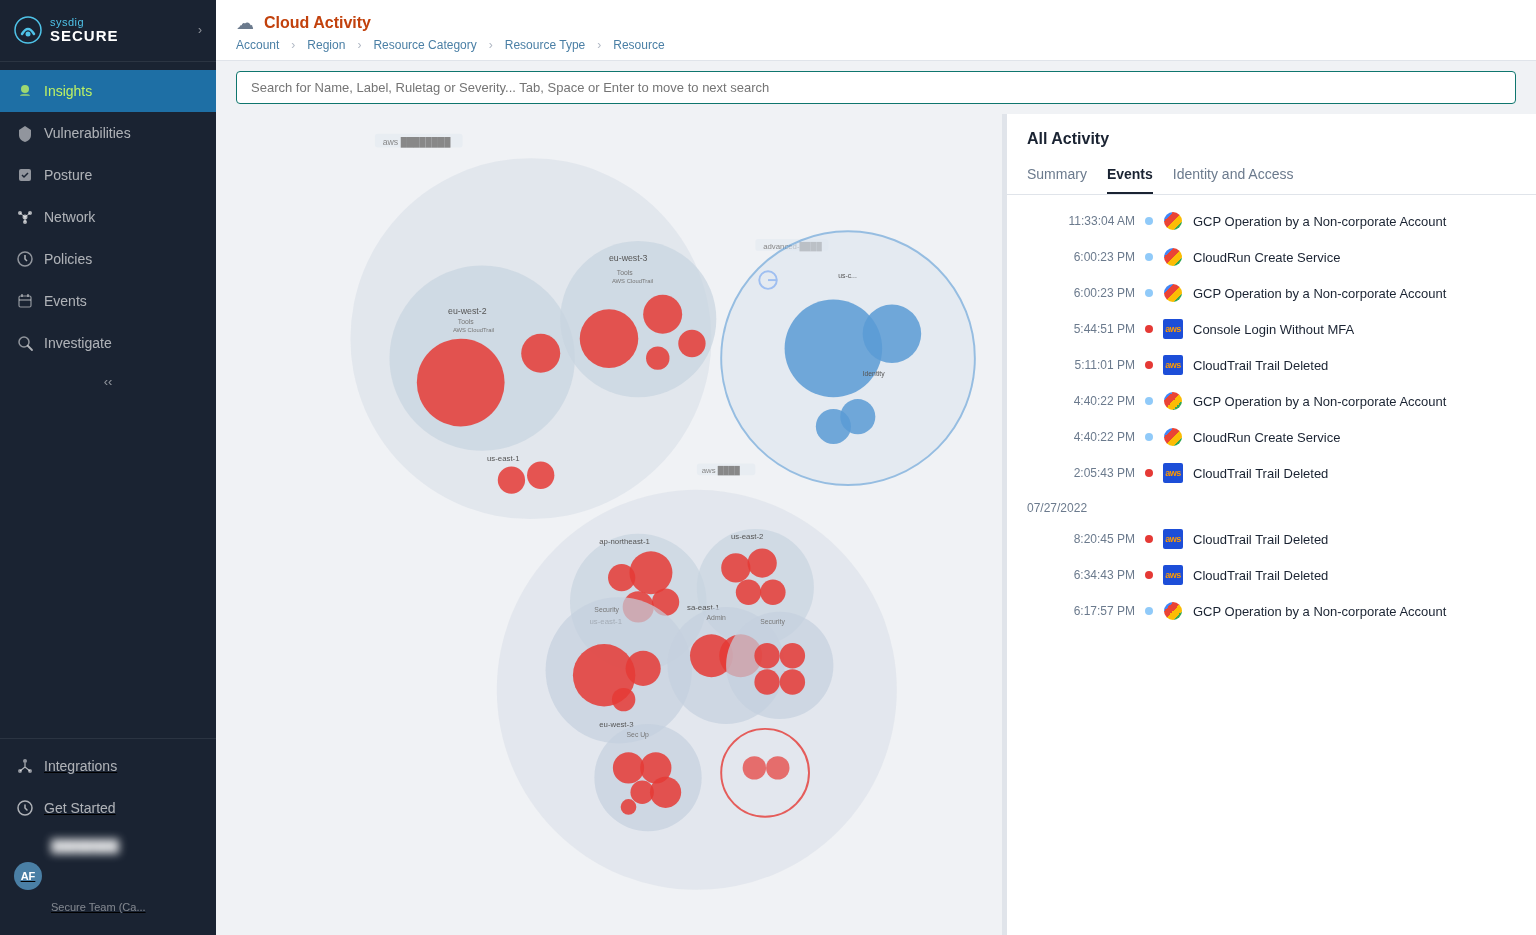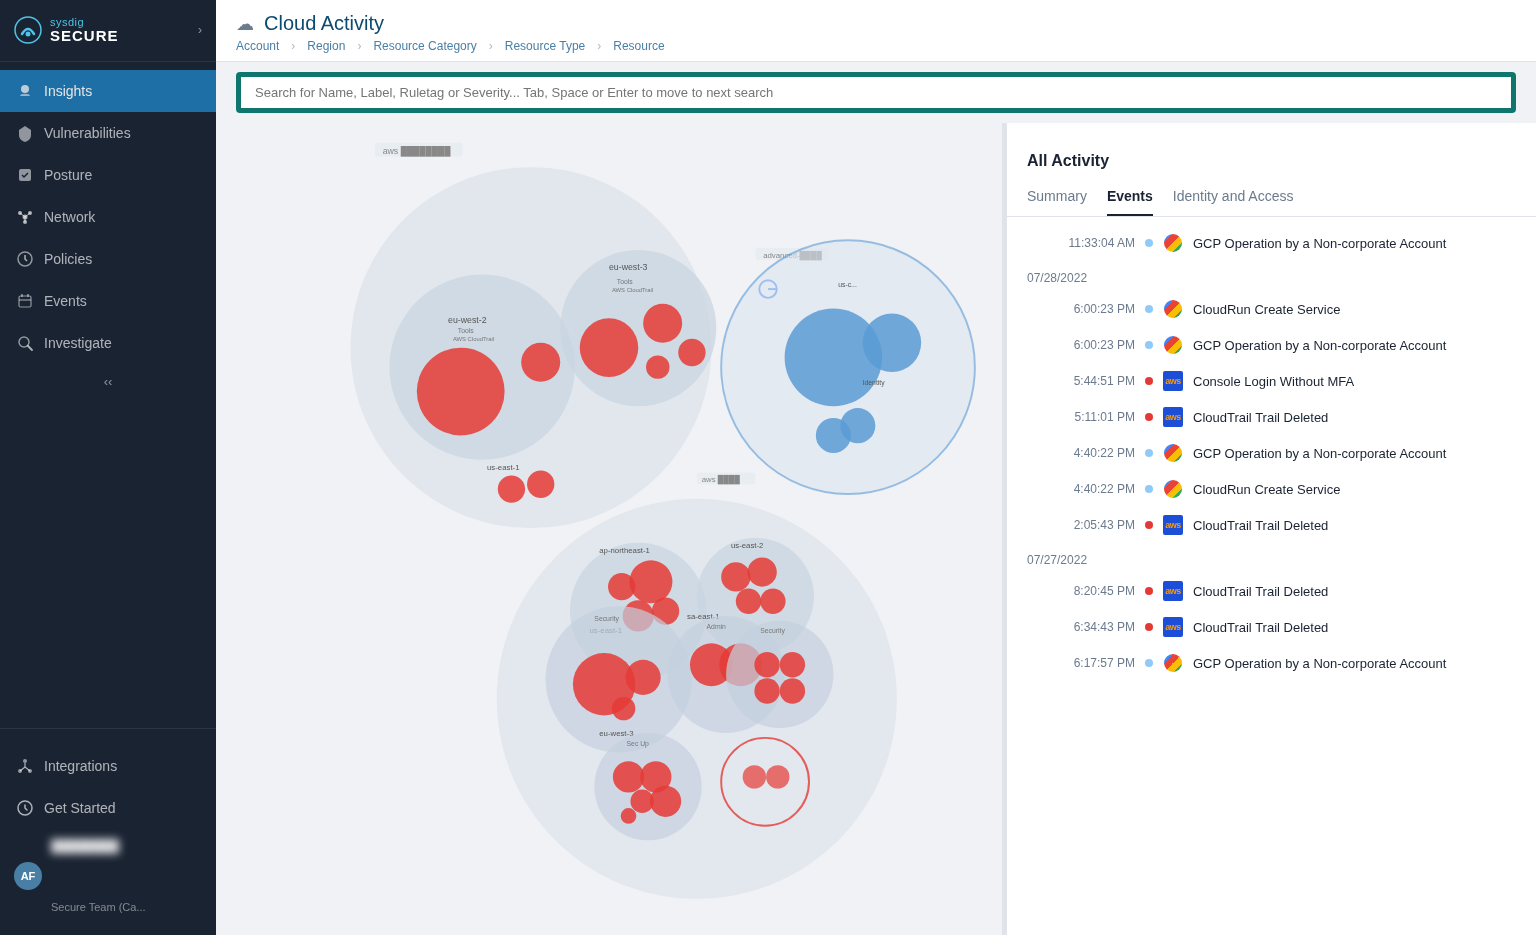--- a/index.html
+++ b/index.html
@@ -44,24 +44,24 @@
       display: flex;
       align-items: center;
       gap: 10px;
       padding: 12px 16px;
       color: rgba(255,255,255,0.65);
       font-size: 14px;
       cursor: pointer;
       border-radius: 0;
       transition: background 0.15s;
     }
-    .nav-item.active { background: #1e6fa5; color: #e5e5e5; }
+    .nav-item.active { background: #1e6fa5; color: #bef264; }
     .nav-icon { width: 18px; height: 18px; flex-shrink: 0; }
 
-    .sidebar-bottom { padding: 16px 0 12px; border-top: 1px solid rgba(255,255,255,0.08); }
+    .sidebar-bottom { padding: 6px 0 12px; border-top: 1px solid rgba(255,255,255,0.08); text-decoration: underline; }
     .sidebar-collapse-btn {
       display: flex;
       align-items: center;
       justify-content: center;
       padding: 10px 16px;
       color: rgba(255,255,255,0.5);
       cursor: pointer;
       font-size: 13px;
     }
     .user-area {
@@ -98,44 +98,44 @@
       border-bottom: 1px solid #e0e4ea;
     }
     .header-top {
       display: flex;
       align-items: center;
       gap: 10px;
       margin-bottom: 4px;
     }
     .cloud-icon { color: #6b7a8d; font-size: 18px; }
     .page-title {
-      font-size: 20px;
-      font-weight: 400;
-      color: #0c4a6e;
+      font-size: 16px;
+      font-weight: 700;
+      color: #c2410c;
     }
     .breadcrumb {
       display: flex;
       align-items: center;
       gap: 12px;
       font-size: 12px;
       color: #6b7a8d;
       margin-bottom: 8px;
     }
     .breadcrumb-sep { color: #b0b8c4; }
     .breadcrumb-item { color: #4a7fa5; cursor: pointer; }
 
     
     .search-bar {
       margin: 0 20px 0;
       padding: 0;
     }
     .search-input {
       width: 100%;
       padding: 8px 14px;
-      border: 5px solid #0f766e;
+      border: 1px solid #0f766e;
       border-radius: 4px;
       font-size: 13px;
       color: #6b7a8d;
       background: #fff;
       outline: none;
       margin: 10px 0;
     }
 
     
     .body-split {
@@ -173,21 +173,20 @@
     }
     .activity-header {
       padding: 16px 20px 0;
       border-bottom: 1px solid #e0e4ea;
     }
     .activity-title {
       font-size: 16px;
       font-weight: 600;
       color: #1a2332;
       margin-bottom: 12px;
-      margin-top: 13px;
     }
     .activity-tabs {
       display: flex;
       gap: 20px;
       align-items: flex-end;
     }
     .activity-tab {
       padding: 6px 0 10px;
       font-size: 14px;
       color: #6b7a8d;
@@ -523,21 +522,20 @@
       <div class="activity-list">
 
       <div class="activity-item">
         <span class="activity-time">11:33:04 AM</span>
         <span class="severity-dot severity-blue"></span>
         <span class="provider-icon">
               <span class="gcp-icon"></span>
             </span>
         <span class="activity-label">GCP Operation by a Non-corporate Account</span>
       </div>
-          <div class="date-separator">07/28/2022</div>
           <div class="activity-item">
         <span class="activity-time">6:00:23 PM</span>
         <span class="severity-dot severity-blue"></span>
         <span class="provider-icon">
               <span class="gcp-icon"></span>
             </span>
         <span class="activity-label">CloudRun Create Service</span>
       </div>
           <div class="activity-item">
         <span class="activity-time">6:00:23 PM</span>

